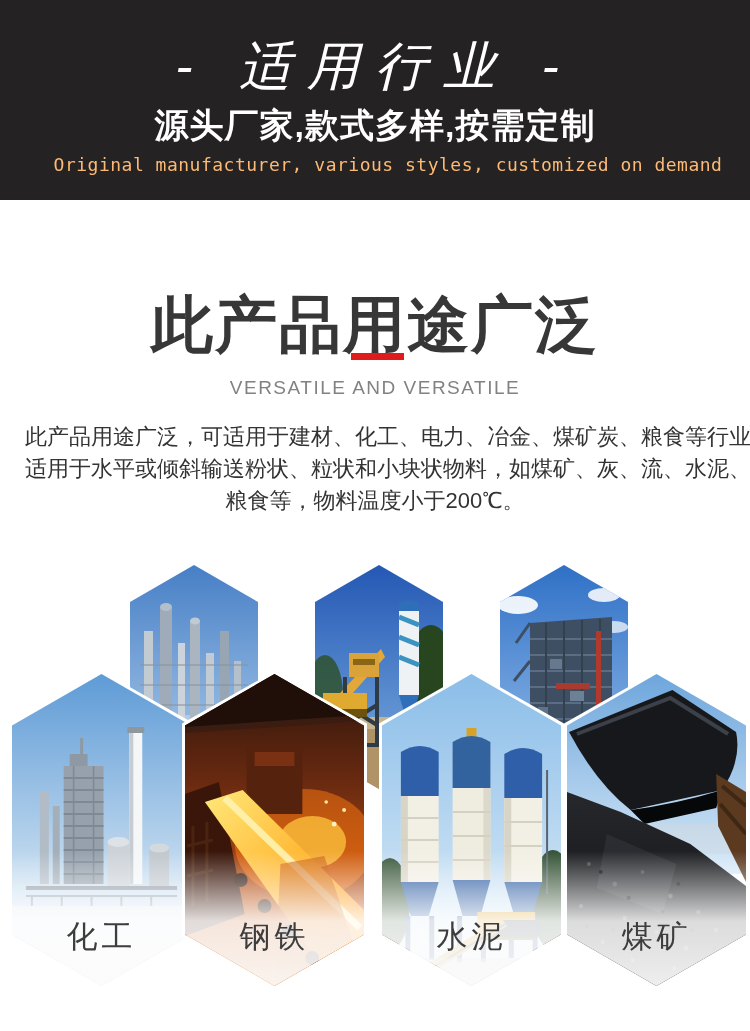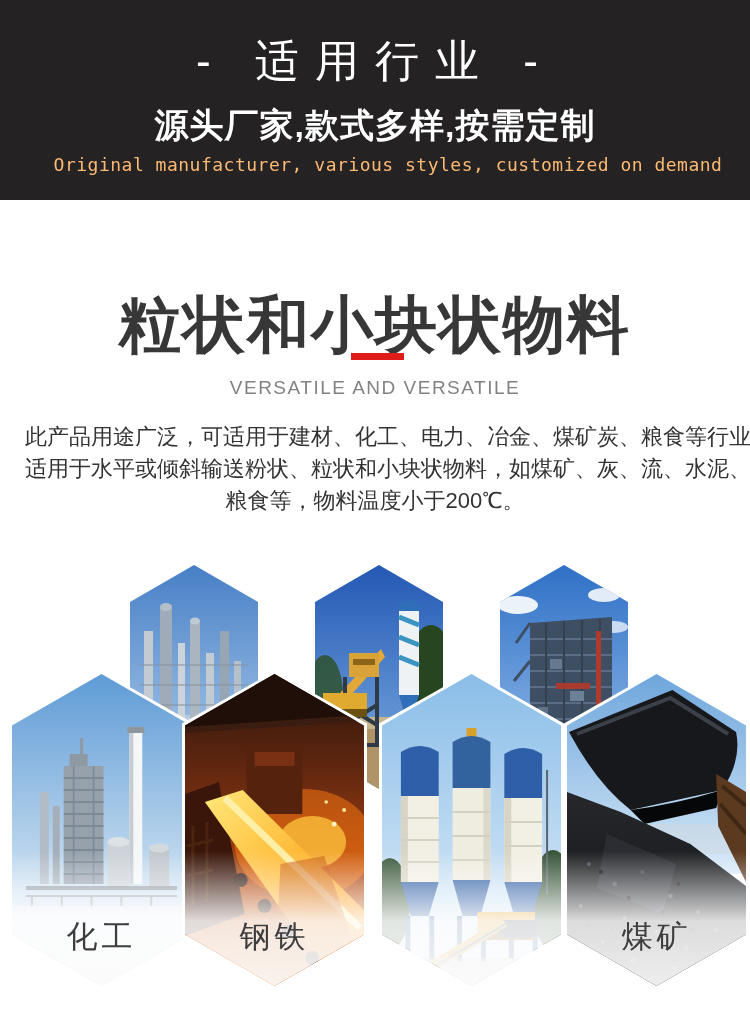--- a/index.html
+++ b/index.html
@@ -2,21 +2,21 @@
 <html><head>
 <meta charset="utf-8">
 <style>
   html,body{margin:0;padding:0;background:#fff;}
   .page{position:relative;width:750px;height:1031px;margin:0 auto;background:#ffffff;
         overflow:hidden;font-family:"Liberation Sans",sans-serif;}
 
   
   .hero{position:absolute;left:0;top:0;width:750px;height:200px;background:#242222;}
   .hero-title{position:absolute;left:0;top:32px;width:100%;text-align:center;
-              color:#ffffff;font-size:44px;font-weight:500;letter-spacing:16px;white-space:nowrap;}
+              color:#ffffff;font-size:52px;font-weight:500;letter-spacing:16px;white-space:nowrap;font-style:italic;}
   .hero-sub{position:absolute;left:0;top:103px;width:100%;text-align:center;
             color:#ffffff;font-size:34px;font-weight:700;letter-spacing:1px;white-space:nowrap;}
   .hero-sub-en{position:absolute;left:0;top:154px;width:100%;text-align:center;
                color:#fdba74;font-size:18px;letter-spacing:.5px;
                font-family:"DejaVu Sans Mono",monospace;white-space:nowrap;padding-left:13px;}
 
   
   .intro-title{position:absolute;left:0;top:283px;width:100%;text-align:center;
                color:#373737;font-size:62px;font-weight:800;letter-spacing:2px;white-space:nowrap;}
   .accent-bar{position:absolute;left:351px;top:353px;width:53px;height:7px;background:#e01b1b;}
@@ -48,21 +48,21 @@
 <body>
 
 <div class="page">
 
   <div class="hero">
     <div class="hero-title">- 适用行业 -</div>
     <div class="hero-sub">源头厂家,款式多样,按需定制</div>
     <div class="hero-sub-en">Original manufacturer, various styles, customized on demand</div>
   </div>
 
-  <div class="intro-title">粒状和小块状物料</div>
+  <div class="intro-title">此产品用途广泛</div>
   <div class="accent-bar"></div>
   <div class="intro-en">VERSATILE AND VERSATILE</div>
   <div class="desc">
     <div>此产品用途广泛，可适用于建材、化工、电力、冶金、煤矿炭、粮食等行业，</div>
     <div>适用于水平或倾斜输送粉状、粒状和小块状物料，如煤矿、灰、流、水泥、</div>
     <div>粮食等，物料温度小于200℃。</div>
   </div>
 
   <div class="hex top t1">
     <div class="hex-in">
@@ -260,20 +260,21 @@
         <path d="M166 96 V220" stroke="#5b646e" stroke-width="2"></path>
 
         <rect x="96" y="238" width="58" height="28" fill="#e2a42c"></rect>
         <rect x="96" y="258" width="58" height="8" fill="#7a5a14"></rect>
         <rect x="116" y="246" width="44" height="18" rx="8" fill="#3c434c"></rect>
         <polygon points="36,296 120,244 126,252 44,302" fill="#d8a02a"></polygon>
         <path d="M40 300 L124 250" stroke="#2c4f86" stroke-width="2"></path>
         <rect x="0" y="284" width="180" height="28" fill="#c8c2b2" opacity=".5"></rect>
       </svg>
       <div class="hex-fade"></div>
+      <div class="hex-label">水泥</div>
     </div>
   </div>
 
   <div class="hex bot b4">
     <div class="hex-in">
       <svg viewBox="0 0 180 312" preserveAspectRatio="none">
         <defs>
           <linearGradient id="skyF" x1="0" y1="0" x2="0" y2="1">
             <stop offset="0" stop-color="#6ea6dc"></stop>
               <stop offset="1" stop-color="#d8eaf8"></stop>

